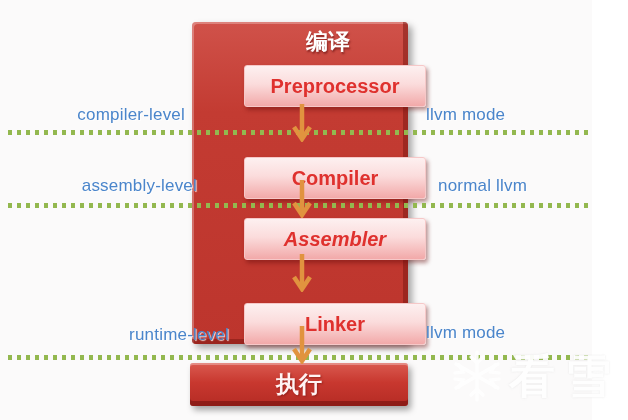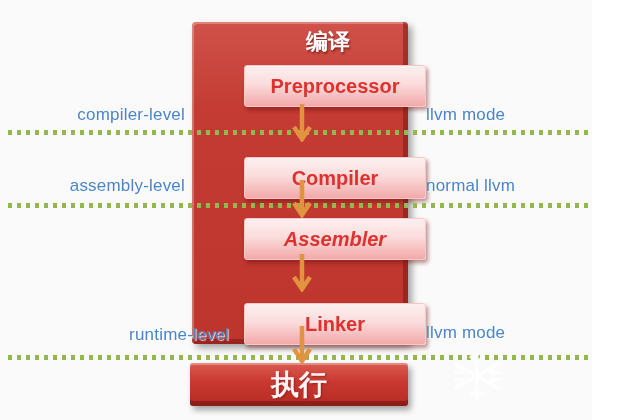--- a/index.html
+++ b/index.html
@@ -56,39 +56,39 @@
   
   .lvl{
     position:absolute;color:#4a85cb;font-size:17px;font-weight:normal;
     letter-spacing:0.2px;line-height:26px;
     text-shadow:1px 1px 1px rgba(255,255,255,0.85);
     z-index:4;white-space:nowrap;
   }
   .lvl-left{left:0;width:185px;text-align:right;}
   .lvl-right{left:414px;text-align:left;margin-left:12px;}
   .row1{top:102px;}
-  .row2{top:173px;}
+  .row2{top:173px;padding-left:12px;}
   .row3l{top:322px;margin-left:44px;}
   .row3r{top:320px;}
   
   .arrow{position:absolute;left:291px;width:22px;height:38px;z-index:5;}
   .arrow-1{top:104px;}
   .arrow-2{top:180px;}
   .arrow-3{top:254px;}
   .arrow-4{top:326px;}
   
   .result-box{
     position:absolute;left:190px;top:363px;width:218px;height:43px;
     background:linear-gradient(180deg,#da5a50 0%,#c8382f 45%,#b52b24 100%);
     border-radius:3px;
     box-shadow:inset 0 -5px 0 rgba(110,16,12,0.55),
                inset 0 2px 0 rgba(255,255,255,0.30),
                3px 4px 6px rgba(0,0,0,0.35);
     display:flex;align-items:center;justify-content:center;
-    color:#fff3f3;font-size:28px;font-weight:bold;
+    color:#fff3f3;font-size:23px;font-weight:bold;
     text-shadow:1px 1px 2px rgba(120,20,15,0.6);
     z-index:2;
   }
   
   .watermark{
     position:absolute;left:450px;top:349px;height:54px;
     display:flex;align-items:center;gap:5px;z-index:6;
   }
   .wm-text{
     color:rgba(255,255,255,0.94);font-size:46px;font-weight:bold;
@@ -147,13 +147,14 @@
       <line x1="6" y1="15" x2="48" y2="39"></line>
       <line x1="6" y1="39" x2="48" y2="15"></line>
       <path d="M21 8 L27 14 L33 8"></path>
       <path d="M21 46 L27 40 L33 46"></path>
       <path d="M5 24 L13 23 L9 16"></path>
       <path d="M45 16 L41 23 L49 24"></path>
       <path d="M5 30 L13 31 L9 38"></path>
       <path d="M45 38 L41 31 L49 30"></path>
     </g>
   </svg>
+  <span class="wm-text">看雪</span>
 </div>
 
 </body></html>

